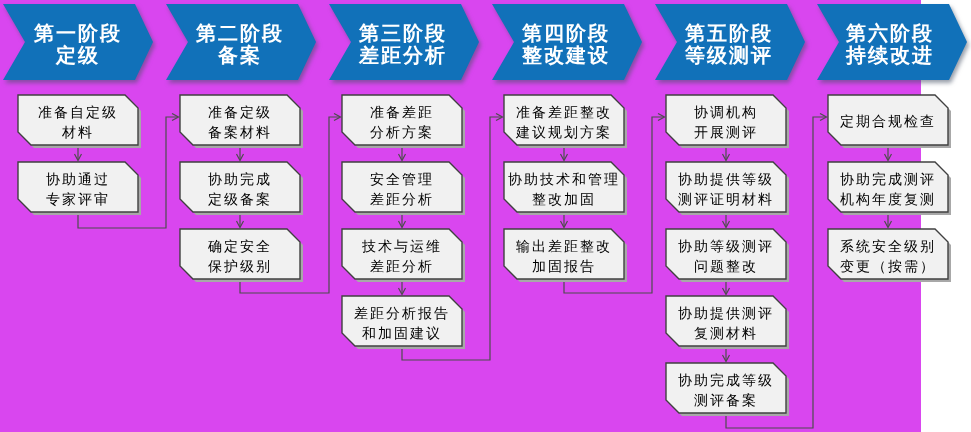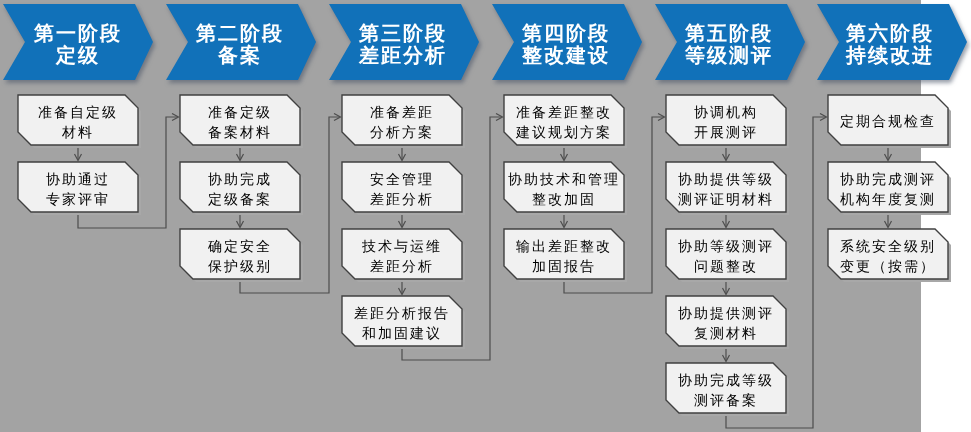--- a/index.html
+++ b/index.html
@@ -1,16 +1,16 @@
 <!DOCTYPE html>
 <html style="--stage_blue: #1171B9; --header_text: #FFFFFF; --box_fill: #F1F1F1; --box_border: #404040; --box_shadow: #A8A8A8; --connector: #4D4D4D; --text: #000000;"><head>
 <meta charset="utf-8">
 <style>
   html,body { margin:0; padding:0; background:#ffffff; }
-  .canvas { position:relative; width:921px; height:432px; background:#a3a3a3;
+  .canvas { position:relative; width:921px; height:432px; background:#d946ef;
             font-family:"Liberation Sans", sans-serif; }
   svg { display:block; }
 
   .chev { fill:var(--stage_blue,#1171B9); filter:drop-shadow(2.5px 3.5px 2px rgba(70,80,100,0.55)); }
   .ht   { font-family:"Liberation Sans", sans-serif; font-size:20px; font-weight:bold;
           fill:var(--header_text,#FFFFFF); letter-spacing:2px; text-anchor:middle; }
   .shadow { fill:var(--box_shadow,#A8A8A8); }
   .box  { fill:var(--box_fill,#F1F1F1); stroke:var(--box_border,#404040); stroke-width:1.4; }
   .bt   { font-family:"Liberation Sans", sans-serif; font-size:14px;
           fill:var(--text,#000000); letter-spacing:2px; text-anchor:middle; }

